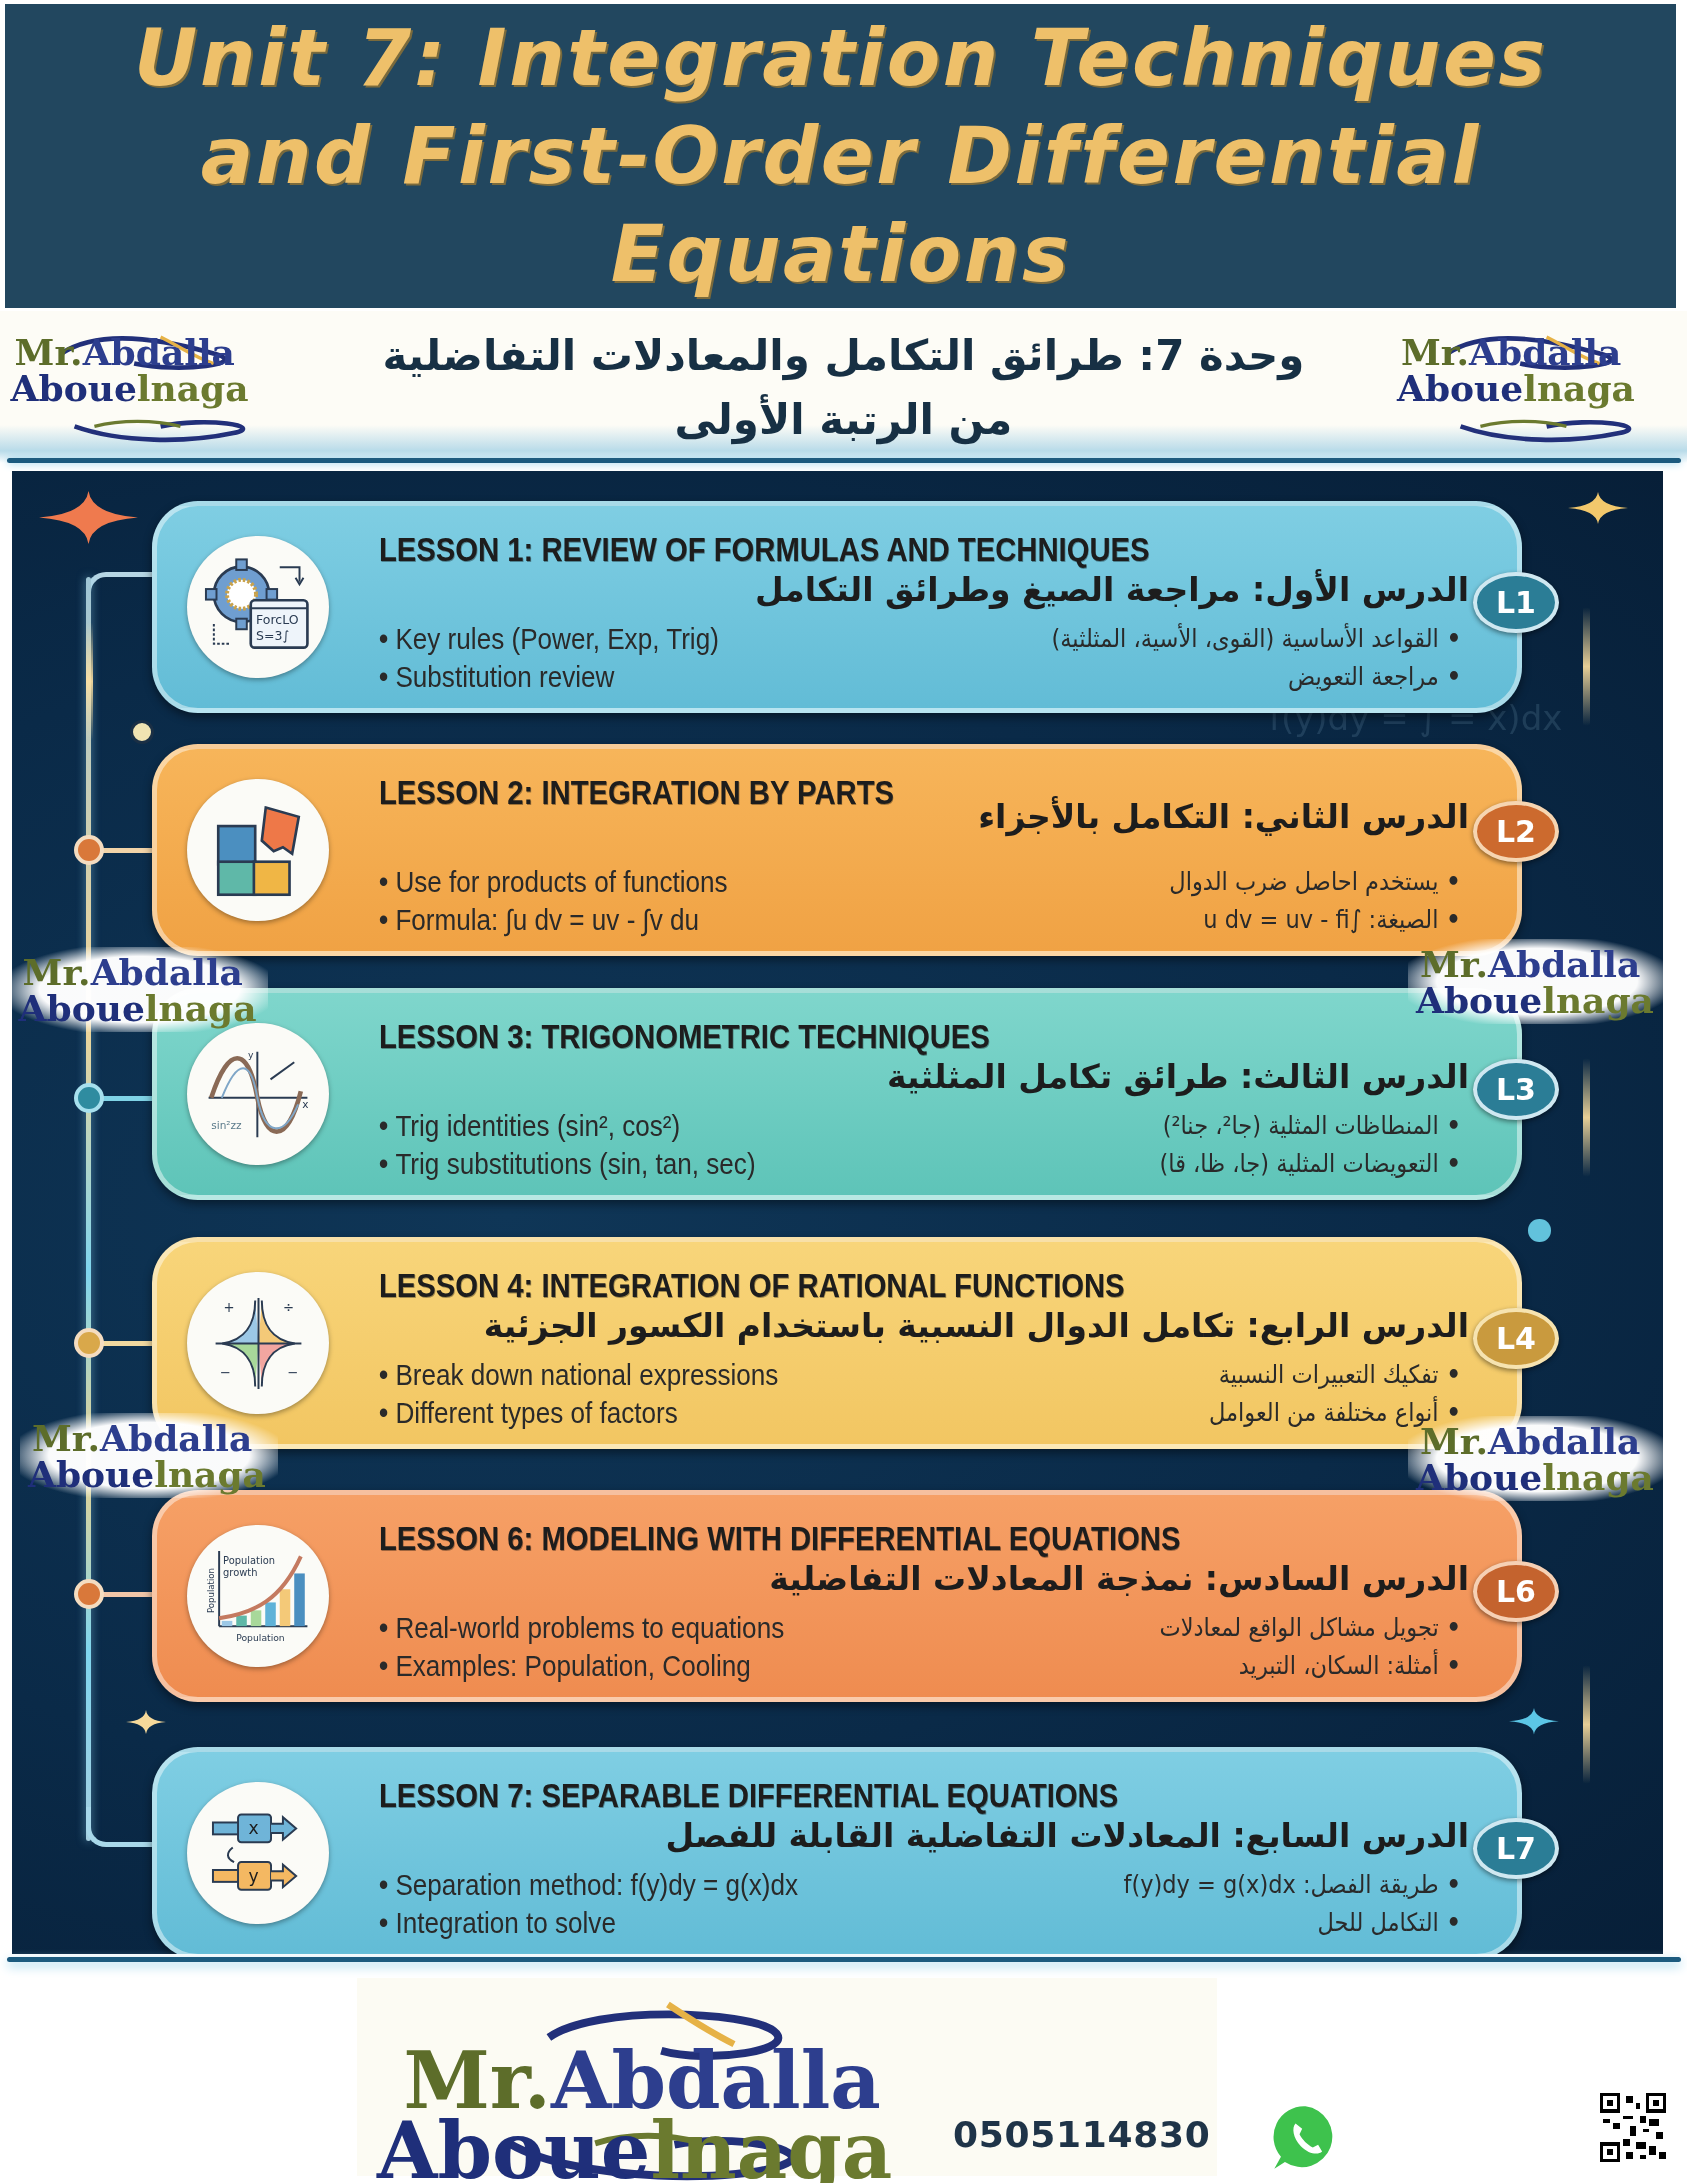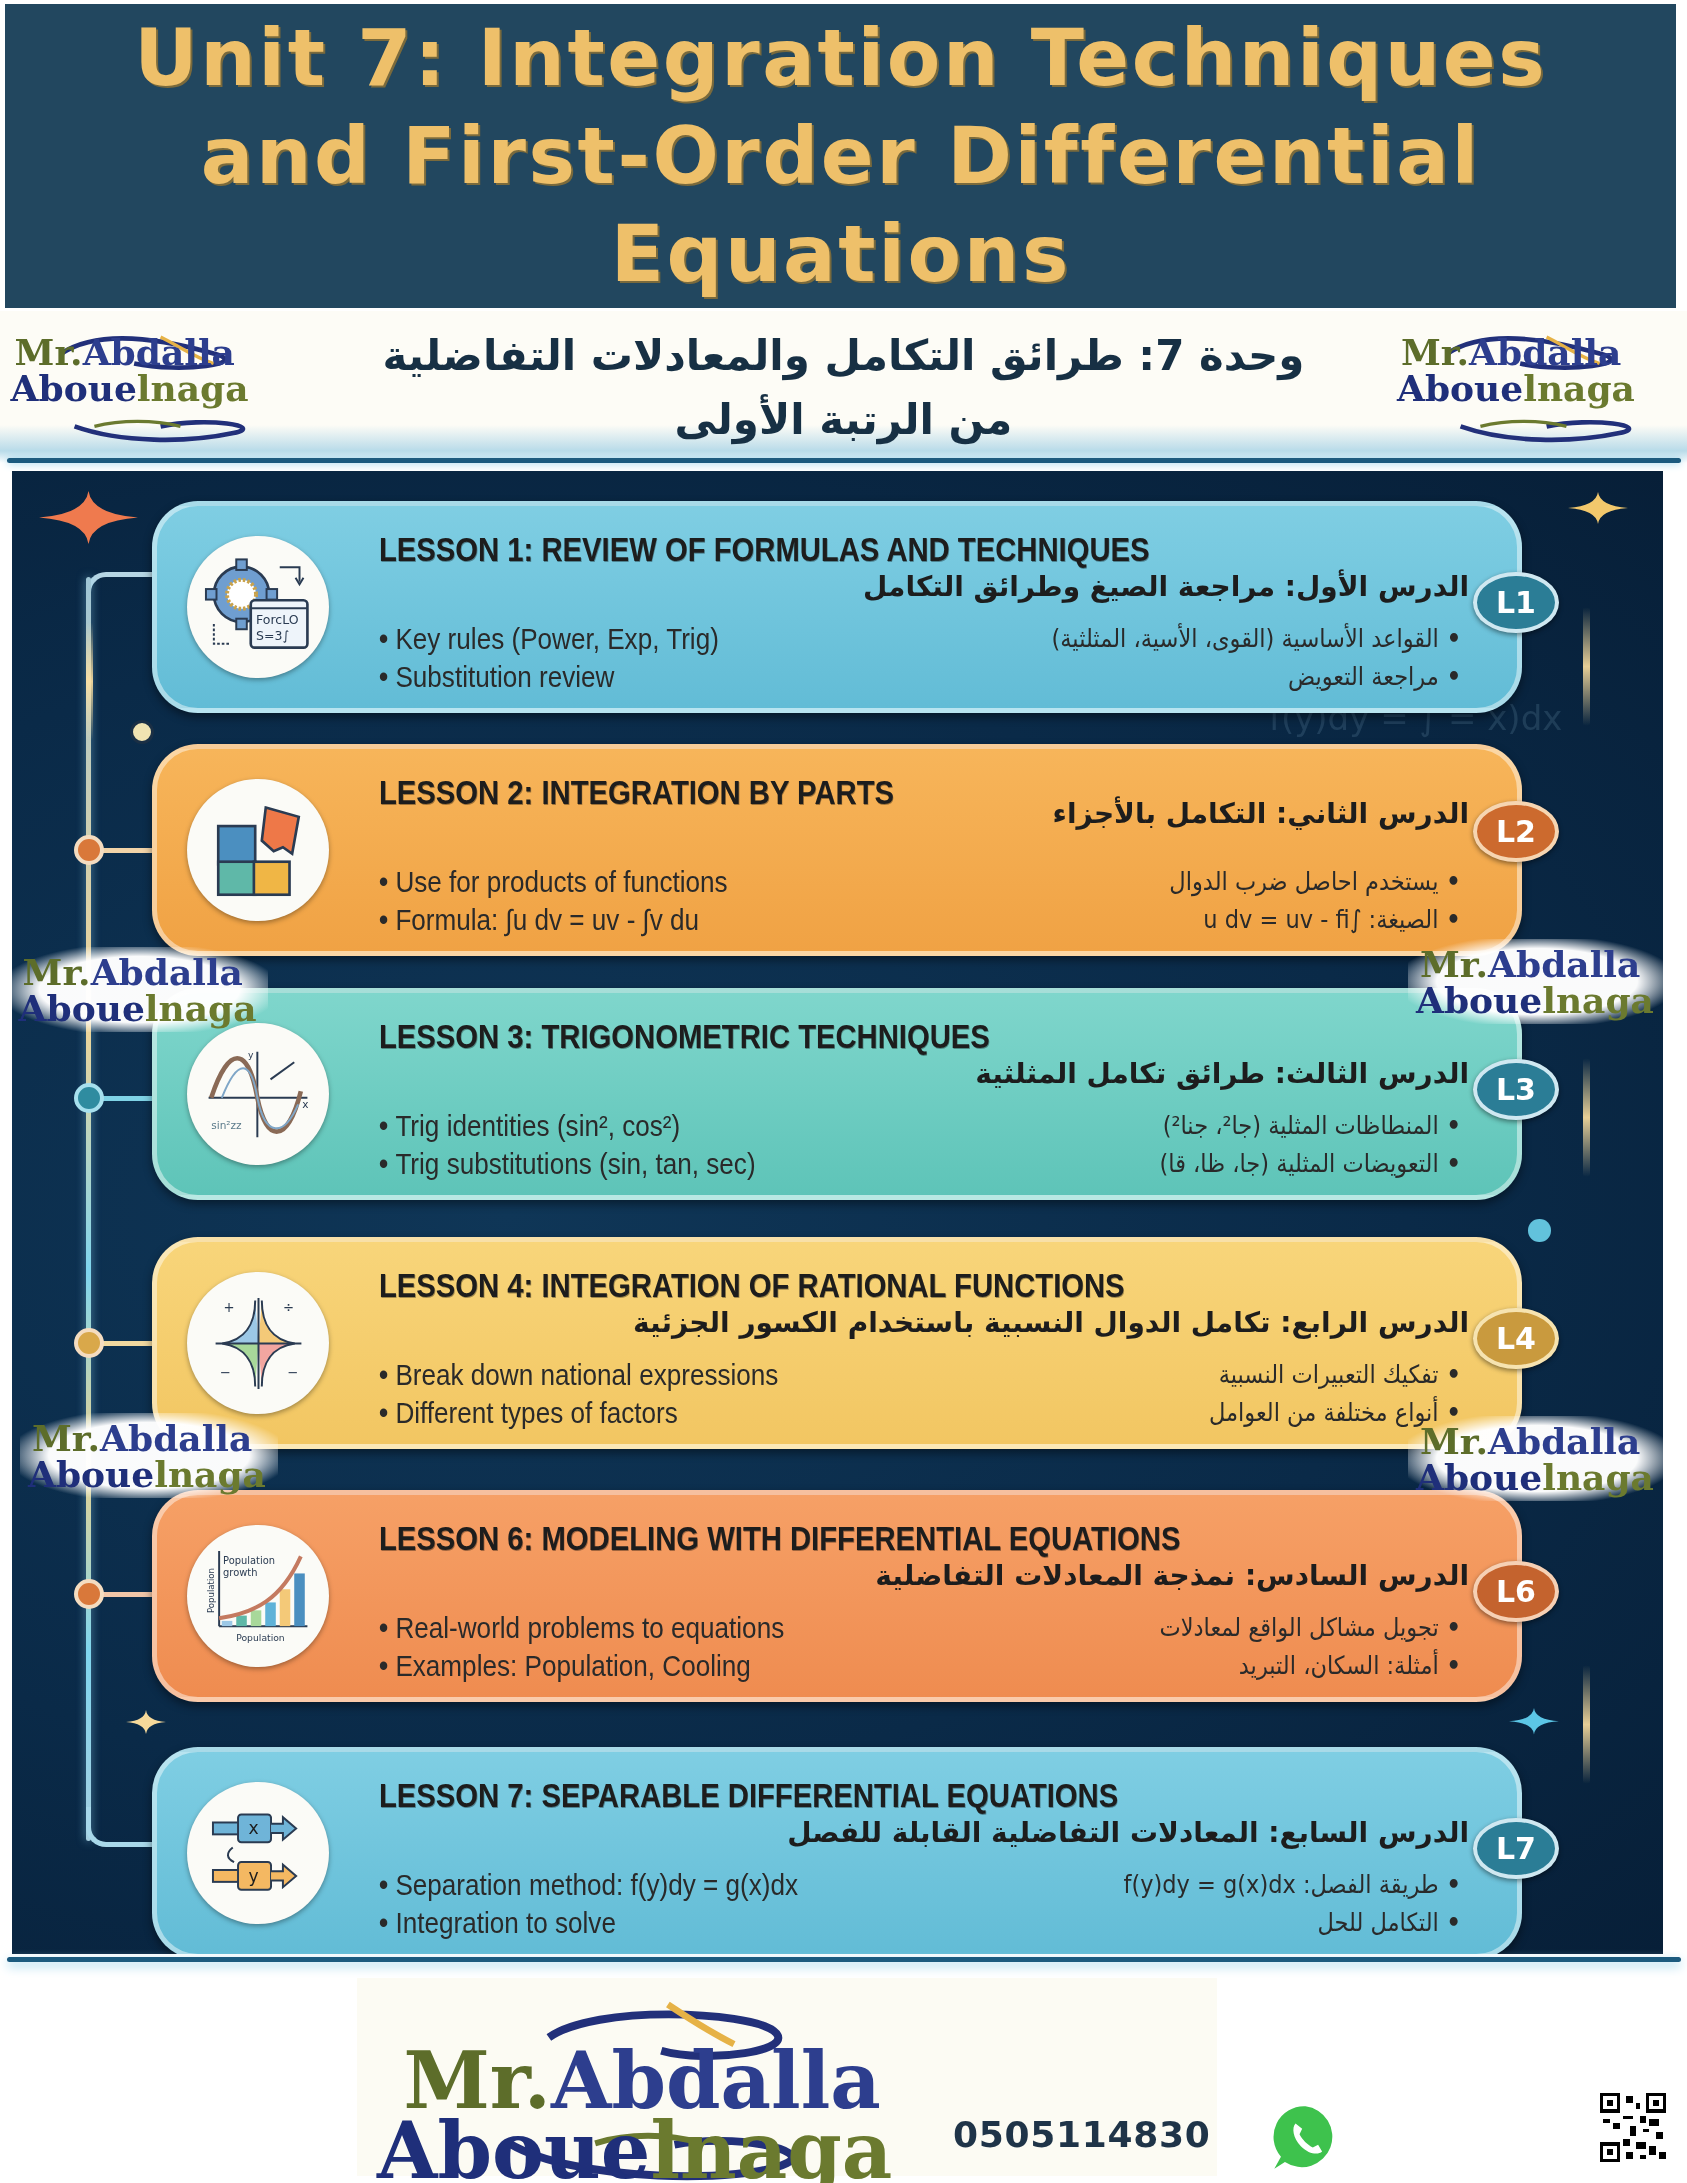--- a/index.html
+++ b/index.html
@@ -3,21 +3,21 @@
 <meta charset="utf-8">
 <style>
   * { box-sizing: border-box; margin: 0; padding: 0; }
   html, body { width: 1687px; height: 2183px; background: #ffffff; overflow: hidden; }
   body { position: relative; font-family: "Liberation Sans", sans-serif; }
 
   
   .title-banner {
     position: absolute; left: 5.3px; top: 4px; width: 1671px; height: 304px;
     background: #22475f;
-    display: flex; flex-direction: column; align-items: center; justify-content: center;
+    display: flex; flex-direction: column; align-items: center; justify-content: center; font-style: italic;
   }
   .title-line {
     font-family: "DejaVu Sans", sans-serif; font-weight: bold;
     color: #eec06a; font-size: 78px; line-height: 98px; letter-spacing: 2.6px;
     text-shadow: 2px 2px 0 #7a6a3c;
   }
 
   .arabic-header {
     position: absolute; left: 0; top: 311px; width: 1687px; height: 152px;
     background: linear-gradient(#fdfcf6 0%, #fdfcf6 75%, #b9dbe9 92%, #ffffff 100%);
@@ -89,21 +89,21 @@
     display: flex; align-items: center; justify-content: center; overflow: hidden;
   }
   .card-title {
     position: absolute; left: 222px; top: 24px; font-family: "Liberation Sans", sans-serif;
     font-weight: bold; font-size: 34px; color: #1d1d1d; letter-spacing: 0px;
     transform: scaleX(0.86); transform-origin: left center; white-space: nowrap;
     text-shadow: 0.7px 0.7px 0 rgba(0,0,0,0.35);
   }
   .card-ar-title {
     position: absolute; right: 48px; top: 64px; direction: rtl; font-family: "DejaVu Sans", sans-serif;
-    font-weight: bold; font-size: 28px; color: #1d1d1d; white-space: nowrap;
+    font-weight: bold; font-size: 33px; color: #1d1d1d; white-space: nowrap;
   }
   .bullets-en { position: absolute; left: 222px; top: 114px; }
   .bullets-ar { position: absolute; right: 56px; top: 114px; direction: rtl; text-align: right; }
   .bullet {
     font-family: "Liberation Sans", sans-serif; font-size: 29px; line-height: 38px; color: #2a2a2a;
     white-space: nowrap; transform: scaleX(0.9); transform-origin: left center;
   }
   .bullets-ar .bullet { font-family: "DejaVu Sans", sans-serif; font-size: 25px; transform-origin: right center; }
   .bullet::before { content: "• "; font-weight: bold; }
   .bullets-ar .bullet::before { content: "• "; }

